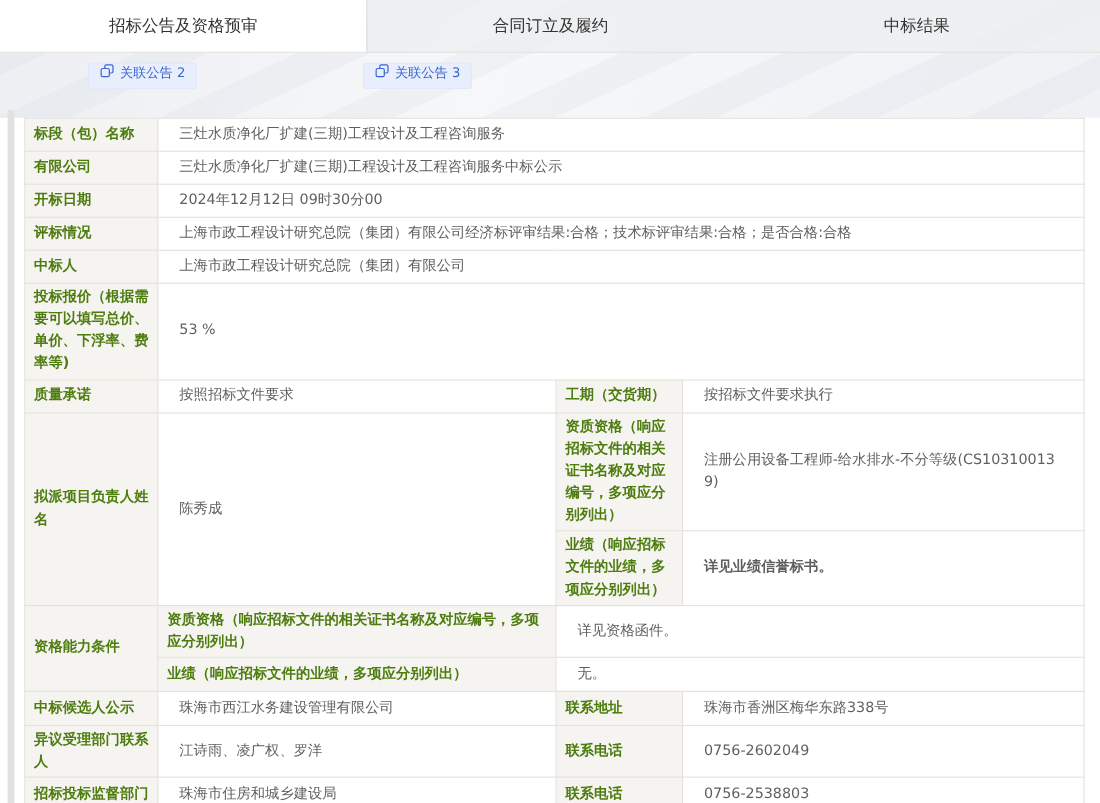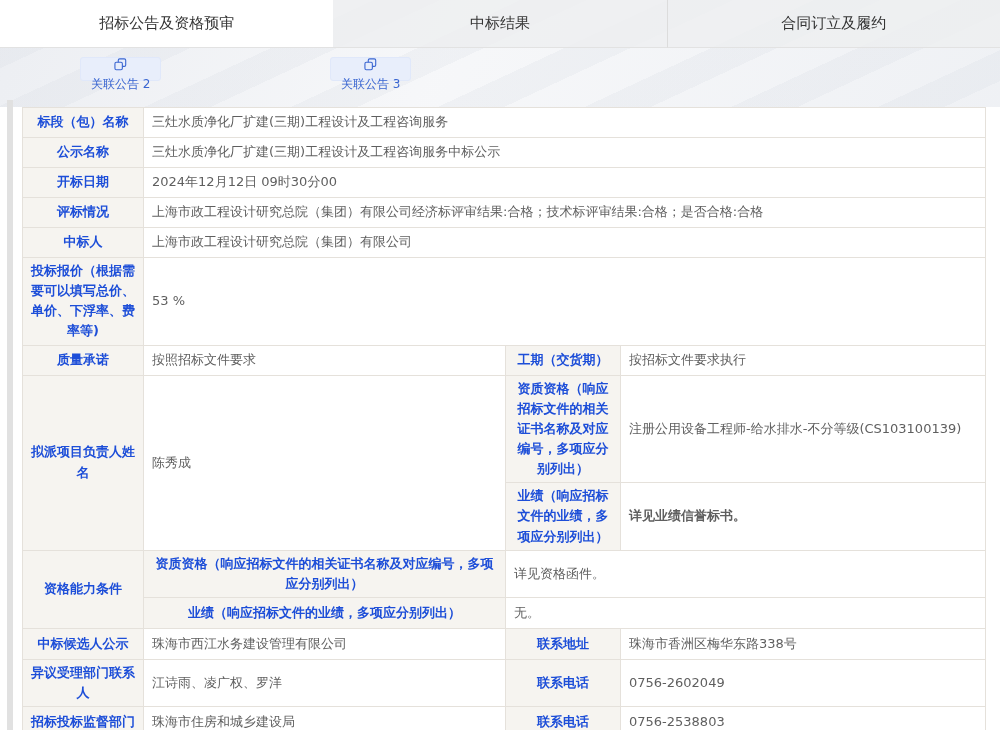--- a/index.html
+++ b/index.html
@@ -28,23 +28,23 @@
     background:rgba(238,239,240,0.8);
     border-bottom:1px solid #e2e2e2;
   }
   .tab.first { background:#ffffff; }
   .tab.active { background:#1669dd; color:#ffffff; border-bottom:none; }
   .tab.sep { border-left:1px solid #dcdcdc; }
 
   
   .related-btn {
     position:absolute; top:57px; height:24px; padding:0 10px;
-    display:flex; align-items:center; gap:5px;
+    display:flex; gap:5px;
     background:#e8eefb; border-radius:3px; cursor:pointer;
-    font-size:12px; color:#3a66d1; border:1px solid #e0e8fa;flex-direction:column;
+    font-size:12px; color:#3a66d1; border:1px solid #e0e8fa;
   }
   .related-btn.b1 { left:80px; }
   .related-btn.b2 { left:330px; }
   .link-icon { width:13px; height:13px; display:inline-block; }
 
   
   .side-strip {
     position:absolute; left:7px; top:100px; width:6px; height:630px;
     background:#e1e1e1;
   }
@@ -57,47 +57,47 @@
   }
   .bid-table td {
     border:1px solid #e5e1db;
     vertical-align:middle;
     line-height:1.55;
     word-break:break-all;
   }
   .bid-table td.lbl {
     background:#f6f4f0;
     font-weight:bold;
-    color:#1d4ed8;
-    text-align:center;
+    color:#4d7c0f;
+    text-align:left;
     padding:3px 8px;
     margin-top:40px;
   }
   .bid-table td.val {
     background:#ffffff;
     color:#5f5f5f;
     text-align:left;
-    padding:3px 8px;
+    padding:3px 19px;
   }
   tr.h30 td { height:30px; }
   tr.h80 td { height:80px; }
   tr.h76 td { height:76px; }
   tr.h55 td { height:55px;font-weight:bold; }
   tr.h46 td { height:46px; }
   tr.h31 td { height:31px; }
 </style>
 </head>
 <body>
 
 <div class="hero"></div>
 
 <div class="tabbar">
   <div class="tab first">招标公告及资格预审</div>
+  <div class="tab sep">合同订立及履约</div>
   <div class="tab">中标结果</div>
-  <div class="tab sep">合同订立及履约</div>
 </div>
 
 <div class="related-btn b1">
   <span class="link-icon">
     <svg width="13" height="13" viewBox="0 0 14 14">
       <rect x="4.6" y="1" width="8" height="8" rx="1.5" fill="none" stroke="#3a66d1" stroke-width="1.2"></rect>
       <rect x="1" y="4.6" width="8" height="8" rx="1.5" fill="#e8eefb" stroke="#3a66d1" stroke-width="1.2"></rect>
     </svg>
   </span>
   <span>关联公告 2</span>
@@ -123,21 +123,21 @@
       <col style="width:365px">
     </colgroup>
 
   <tbody>
       <tr class="h30">
     <td class="lbl">标段（包）名称</td>
     <td class="val" colspan="3">三灶水质净化厂扩建(三期)工程设计及工程咨询服务</td>
   </tr>
 
   <tr class="h30">
-    <td class="lbl">公示名称</td>
+    <td class="lbl">有限公司</td>
     <td class="val" colspan="3">三灶水质净化厂扩建(三期)工程设计及工程咨询服务中标公示</td>
   </tr>
 
   <tr class="h30">
     <td class="lbl">开标日期</td>
     <td class="val" colspan="3">2024年12月12日 09时30分00</td>
   </tr>
 
   <tr class="h30">
     <td class="lbl">评标情况</td>

